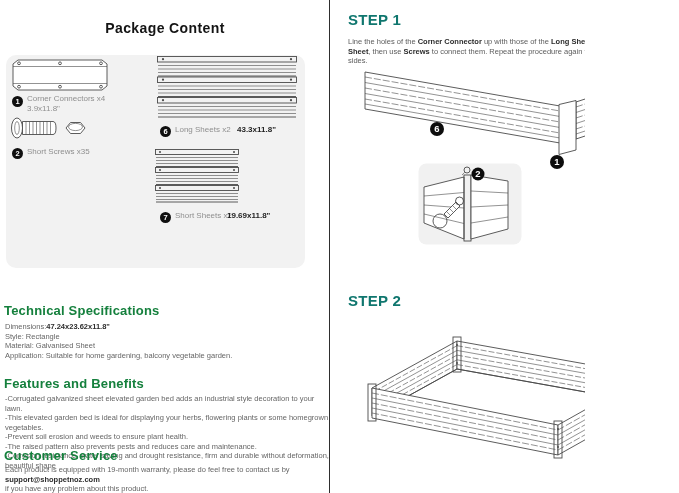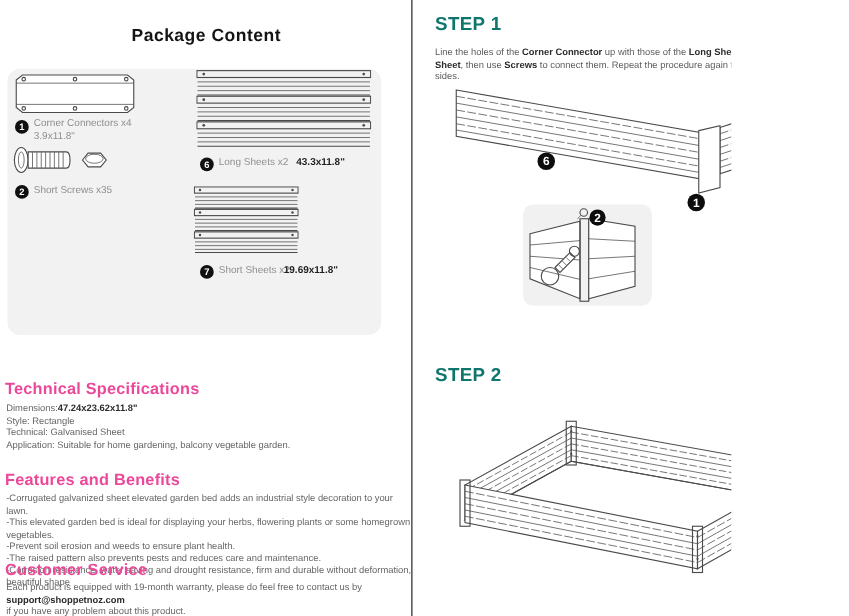--- a/index.html
+++ b/index.html
@@ -9,21 +9,21 @@
   }
   .abs{position:absolute;}
   
   .pkg-title{left:35px;top:20px;width:260px;text-align:center;font-size:14px;
     font-weight:600;letter-spacing:.4px;color:#141414;}
   .panel{left:6px;top:55px;width:299px;height:213px;background:#f2f2f2;border-radius:10px;}
   .badge{display:inline-flex;width:11px;height:11px;border-radius:50%;background:#101010;
     color:#fff;font-size:7.5px;font-weight:bold;align-items:center;justify-content:center;line-height:1;}
   .part-label{font-size:8px;color:#8f8f8f;line-height:10px;}
   .part-dim-strong{font-size:8px;color:#1f1f1f;font-weight:bold;}
-  .sec-h{font-size:13px;font-weight:600;color:#ec4899;letter-spacing:.2px;}
+  .sec-h{font-size:13px;font-weight:600;color:#15803d;letter-spacing:.2px;}
   .small{font-size:7.5px;color:#666;line-height:9.5px;}
   .small b{color:#2c2c2c;}
   
   .divider{left:329px;top:0;width:1px;height:493px;background:#2e2e2e;}
   .step-h{font-size:15px;font-weight:bold;color:#0f766e;letter-spacing:.3px;}
   .step-text{font-size:7.5px;color:#5c5c5c;line-height:9.5px;}
   .step-text b{color:#2c2c2c;text-align:center;}
   svg{display:block;}
   svg line, svg path, svg polygon, svg rect.draw, svg ellipse, svg circle.draw{
     stroke:#4a4a4a;fill:none;stroke-width:.9;}
@@ -145,21 +145,21 @@
   </svg>
 
   <span class="abs badge" style="left:160px;top:212px">7</span>
   <span class="abs part-label" style="left:175px;top:211px">Short Sheets x2</span>
   <span class="abs part-dim-strong" style="left:227px;top:211px">19.69x11.8"</span>
 
   <div class="abs sec-h" style="left:4px;top:303px">Technical Specifications</div>
   <div class="abs small" style="left:5px;top:322px;width:320px">
     <div><span>Dimensions:</span><b>47.24x23.62x11.8"</b></div>
     <div>Style: Rectangle</div>
-    <div>Technical: Galvanised Sheet</div>
+    <div>Material: Galvanised Sheet</div>
     <div>Application: Suitable for home gardening, balcony vegetable garden.</div>
   </div>
 
   <div class="abs sec-h" style="left:4px;top:376px">Features and Benefits</div>
   <div class="abs small" style="left:5px;top:394px;width:325px">
     <div>-Corrugated galvanized sheet elevated garden bed adds an industrial style decoration to your lawn.</div>
     <div>-This elevated garden bed is ideal for displaying your herbs, flowering plants or some homegrown vegetables.</div>
     <div>-Prevent soil erosion and weeds to ensure plant health.</div>
     <div>-The raised pattern also prevents pests and reduces care and maintenance.</div>
     <div>-Corrosion resistance, water saving and drought resistance, firm and durable without deformation, beautiful shape</div>

